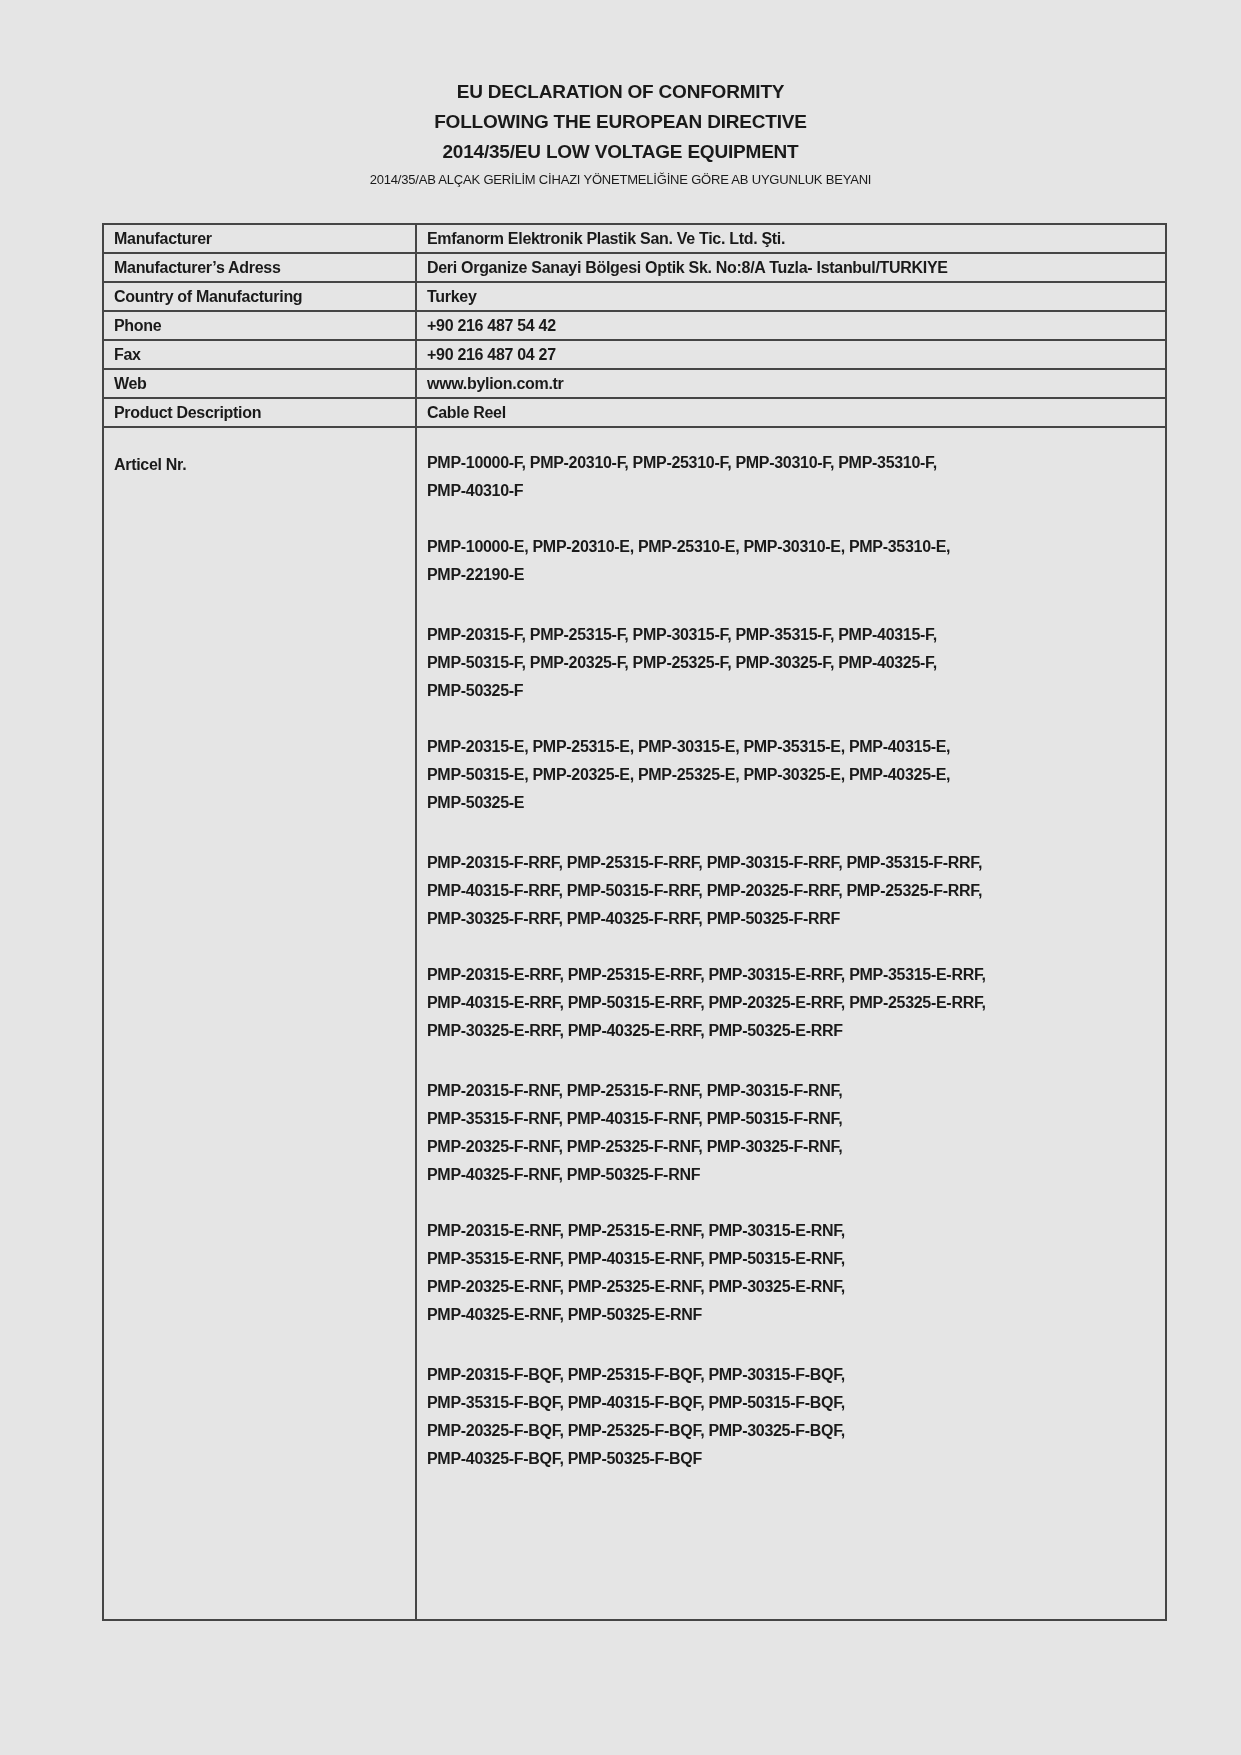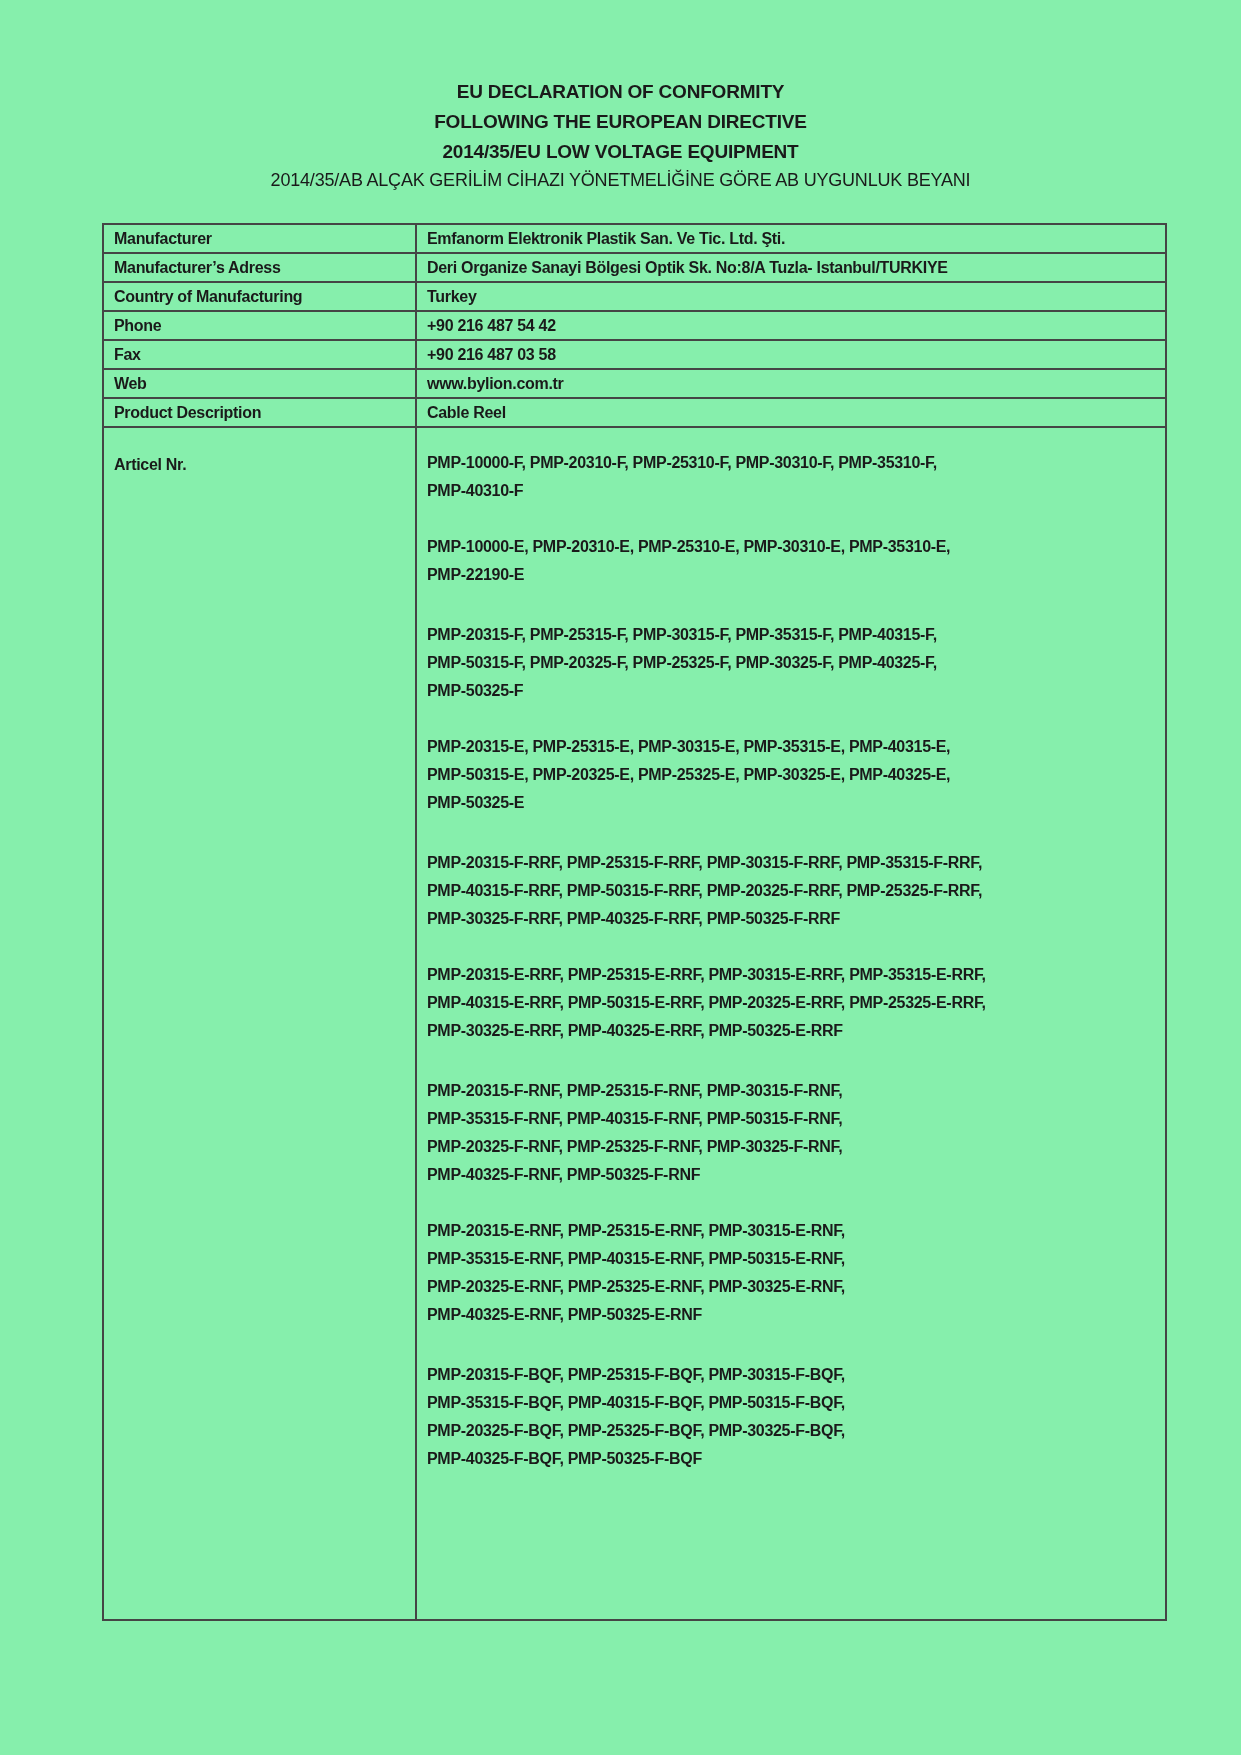--- a/index.html
+++ b/index.html
@@ -1,39 +1,39 @@
 <!DOCTYPE html>
 <html><head>
 <meta charset="utf-8">
 <style>
   html, body { margin: 0; padding: 0; background: #ffffff; }
   .page {
     position: relative;
     width: 1241px;
     height: 1755px;
-    background: #86efac;
+    background: #e5e5e5;
     font-family: "Liberation Sans", sans-serif;
     color: #1a1a1a;
     overflow: hidden;
   }
   .doc-header {
     position: absolute;
     top: 77px;
     left: 0;
     width: 1241px;
     text-align: center;
   }
   .title-line {
     font-size: 19px;
     font-weight: bold;
     line-height: 30px;
     letter-spacing: -0.2px;
   }
   .subtitle-line {
-    font-size: 18px;
+    font-size: 13px;
     font-weight: normal;
     line-height: 26px;
     letter-spacing: -0.2px;
   }
   table.info-table {
     position: absolute;
     left: 102px;
     top: 223px;
     width: 1063px;
     border-collapse: collapse;
@@ -92,21 +92,21 @@
         <tr class="plain-row">
           <td>Country of Manufacturing</td>
           <td>Turkey</td>
         </tr>
         <tr class="plain-row">
           <td>Phone</td>
           <td>+90 216 487 54 42</td>
         </tr>
         <tr class="plain-row">
           <td>Fax</td>
-          <td>+90 216 487 03 58</td>
+          <td>+90 216 487 04 27</td>
         </tr>
         <tr class="plain-row">
           <td>Web</td>
           <td>www.bylion.com.tr</td>
         </tr>
         <tr class="plain-row">
           <td>Product Description</td>
           <td>Cable Reel</td>
         </tr>
         <tr class="articel-row">

